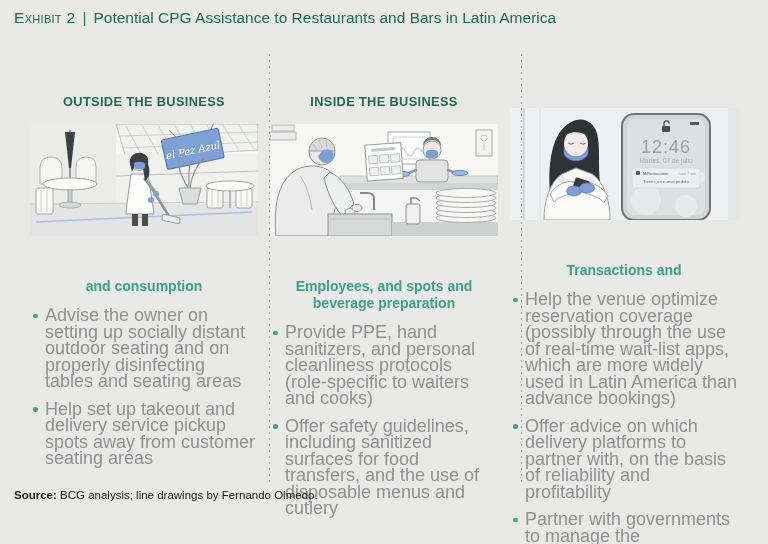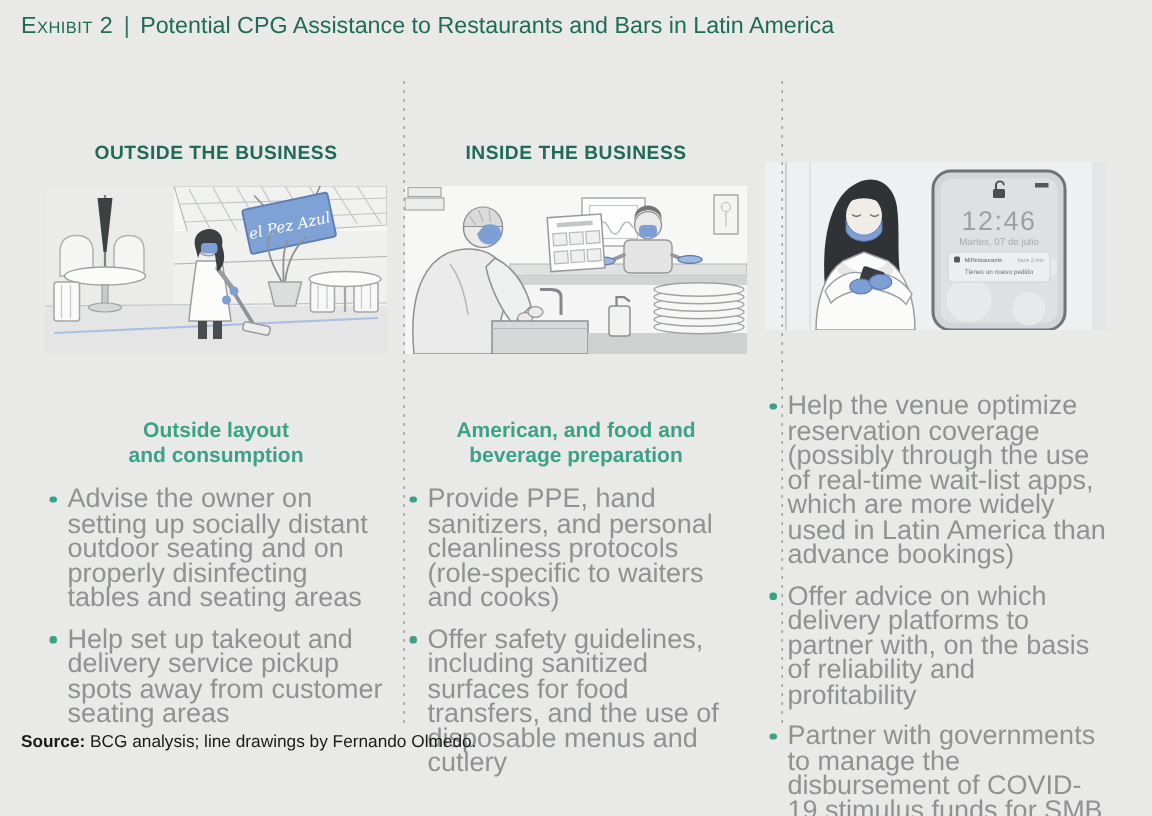--- a/index.html
+++ b/index.html
@@ -158,21 +158,20 @@
             <circle cx="121" cy="76" r="3" fill="#7d9fd4"></circle>
             <rect x="102" y="90" width="6" height="12" fill="#4a4d50"></rect>
             <rect x="112" y="90" width="6" height="12" fill="#4a4d50"></rect>
             <circle cx="109" cy="38" r="8.5" fill="#efece9" stroke="#9a9da0" stroke-width="1"></circle>
             <path d="M100,40 C97,26 121,24 118,40 C121,48 119,54 115,57 L113,44 C109,39 104,41 102,48 Z" fill="#3c3f42"></path>
             <rect x="104" y="38" width="11" height="7" rx="2.5" fill="#7d9fd4"></rect>
           </g>
         </svg>
       </div>
       <h3 class="subhead">
-        <span>Outside layout</span>
         <span>and consumption</span>
       </h3>
       <ul class="bullets">
         <li>Advise the owner on setting up socially distant outdoor seating and on properly disinfecting tables and seating areas</li>
         <li>Help set up takeout and delivery service pickup spots away from customer seating areas</li>
       </ul>
     </section>
 
     <section class="column">
       <h2 class="col-header">INSIDE THE BUSINESS</h2>
@@ -252,21 +251,21 @@
             <ellipse cx="196" cy="94" rx="30" ry="4.5"></ellipse>
             <ellipse cx="196" cy="89" rx="30" ry="4.5"></ellipse>
             <ellipse cx="196" cy="84" rx="30" ry="4.5"></ellipse>
             <ellipse cx="196" cy="79" rx="30" ry="4.5"></ellipse>
             <ellipse cx="196" cy="74" rx="30" ry="4.5"></ellipse>
             <ellipse cx="196" cy="69" rx="30" ry="4.5"></ellipse>
           </g>
         </svg>
       </div>
       <h3 class="subhead">
-        <span>American, and food and</span>
+        <span>Employees, and spots and</span>
         <span>beverage preparation</span>
       </h3>
       <ul class="bullets">
         <li>Provide PPE, hand sanitizers, and personal cleanliness protocols (role-specific to waiters and cooks)</li>
         <li>Offer safety guidelines, including sanitized surfaces for food transfers, and the use of disposable menus and cutlery</li>
       </ul>
     </section>
 
     <section class="column">
       <div class="illustration">
@@ -312,20 +311,21 @@
               <rect x="122" y="60" width="68" height="20" rx="3" fill="#eceeef" stroke="#ccd0d2" stroke-width="0.6"></rect>
               <rect x="126" y="63" width="4" height="4" rx="1" fill="#55585b"></rect>
               <text x="133" y="66.8" font-size="3.9" fill="#5f6265">MiRestaurante</text>
               <text x="186" y="66.8" text-anchor="end" font-size="3.6" fill="#9aa0a3">hace 2 min</text>
               <text x="156" y="74.8" text-anchor="middle" font-size="4.3" fill="#6e7174">Tienes un nuevo pedido</text>
             </g>
           </g>
         </svg>
       </div>
       <h3 class="subhead">
+        <span>Transactions and</span>
       </h3>
       <ul class="bullets">
         <li>Help the venue optimize reservation coverage (possibly through the use of real-time wait-list apps, which are more widely used in Latin America than advance bookings)</li>
         <li>Offer advice on which delivery platforms to partner with, on the basis of reliability and profitability</li>
         <li>Partner with governments to manage the disbursement of COVID-19 stimulus funds for SMB owners and employees¹</li>
       </ul>
     </section>
   </div>
 
   <div class="divider divider-1"></div>

